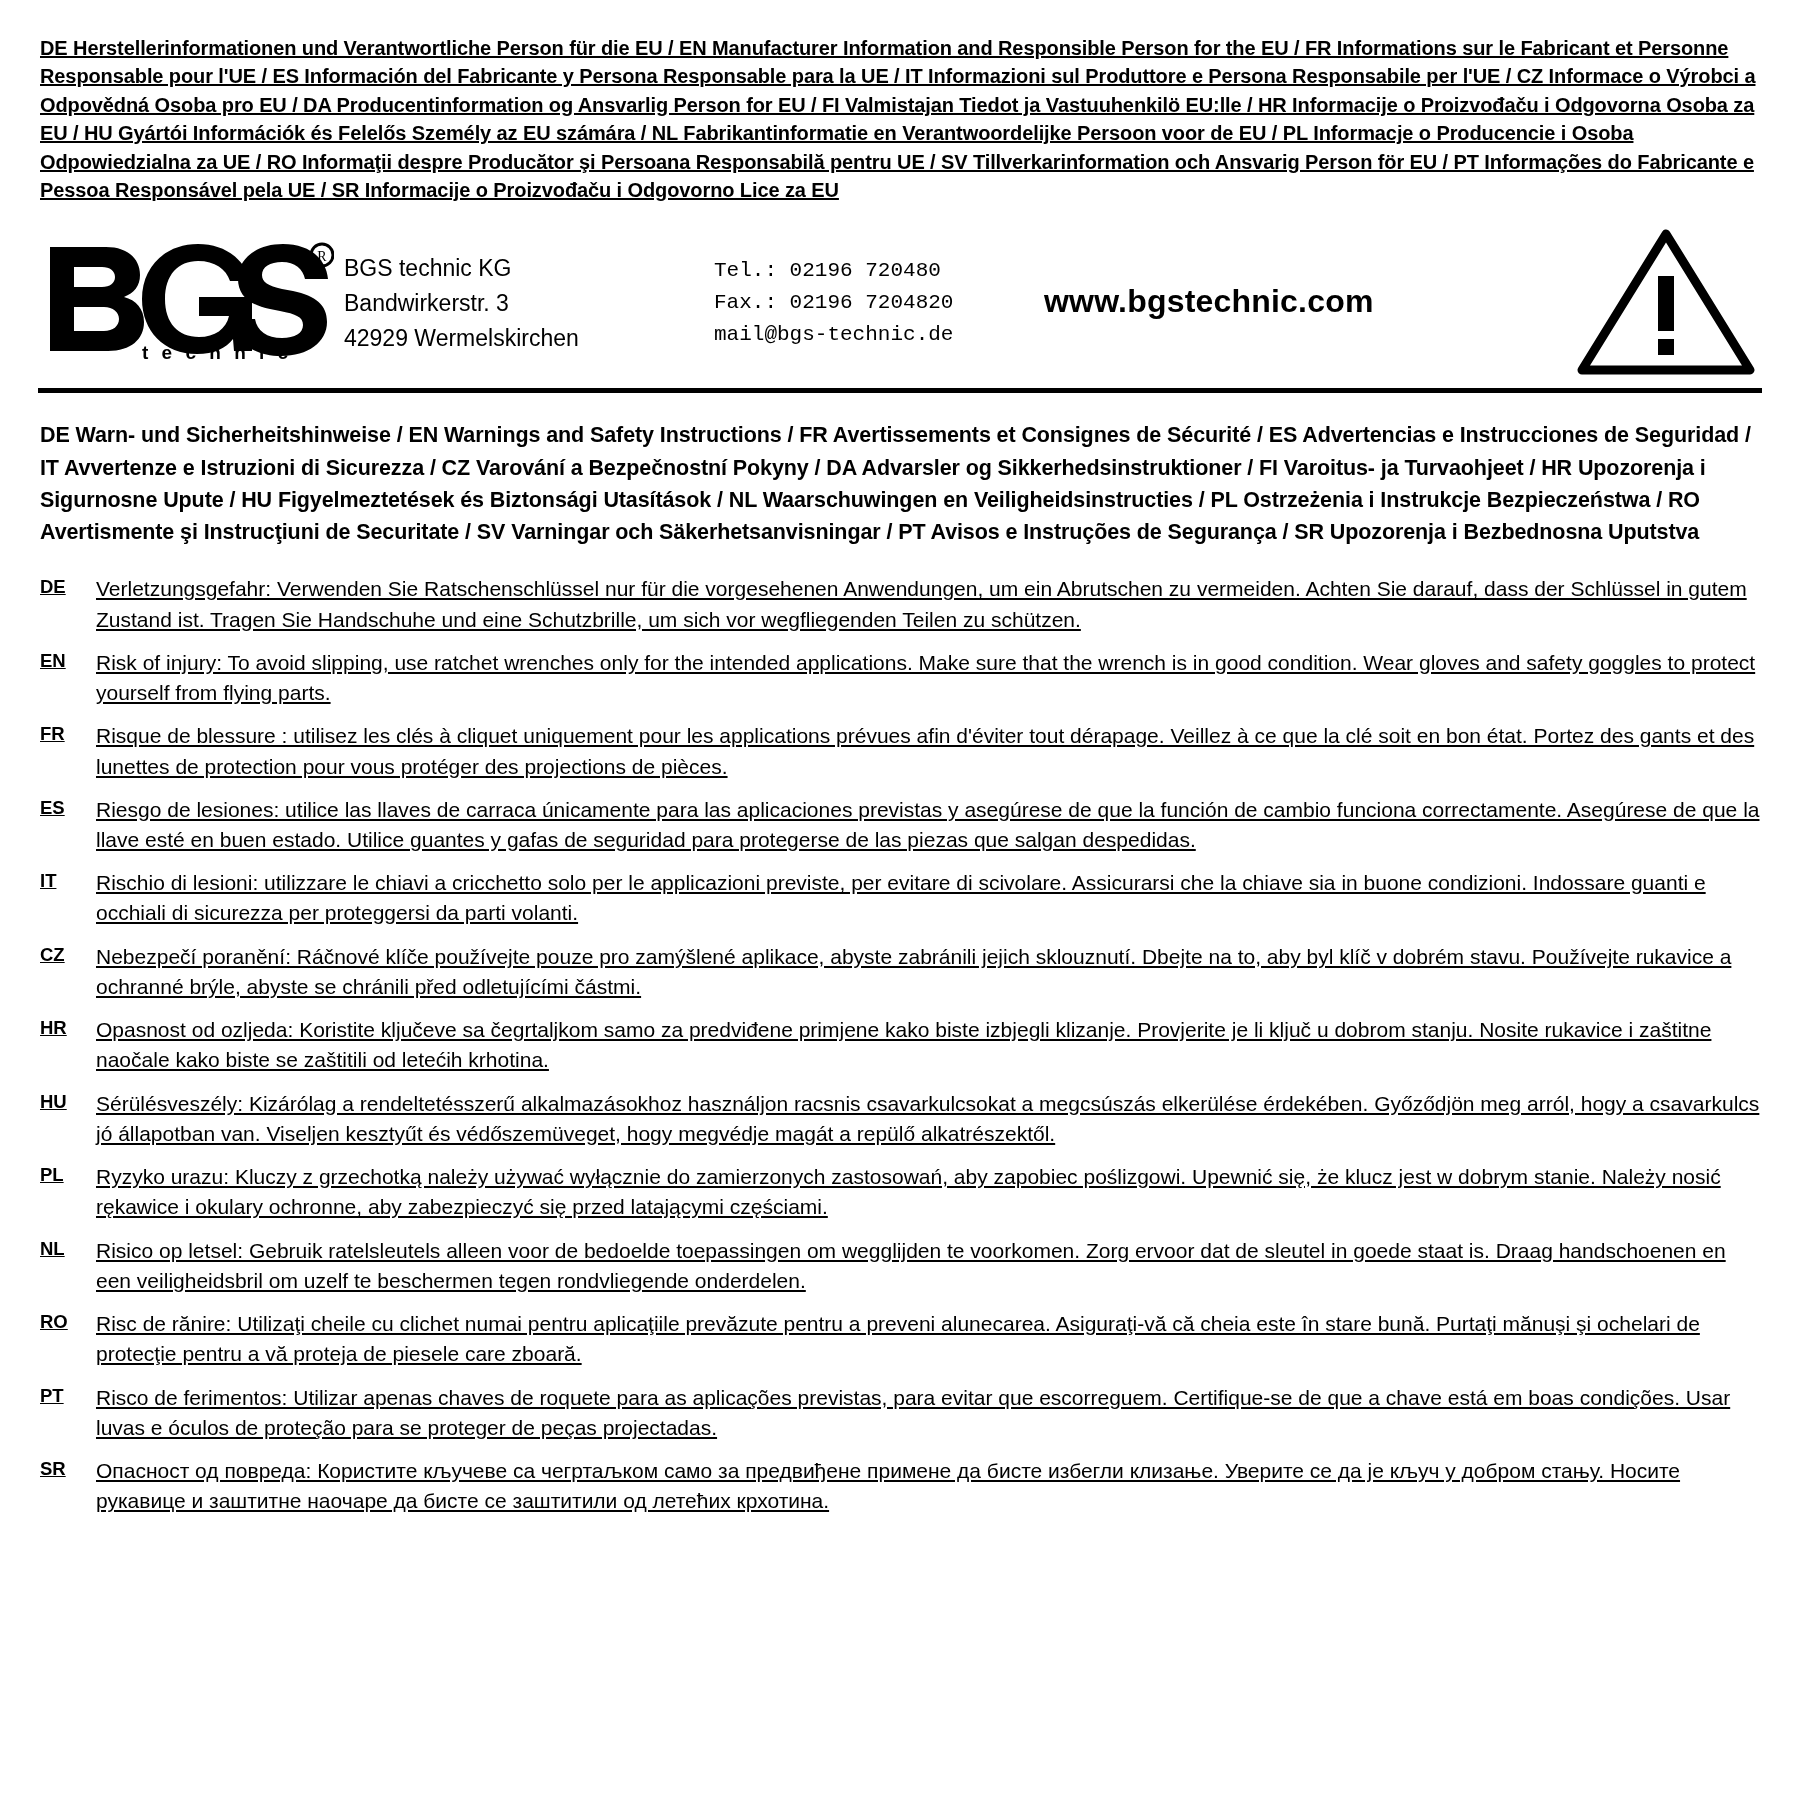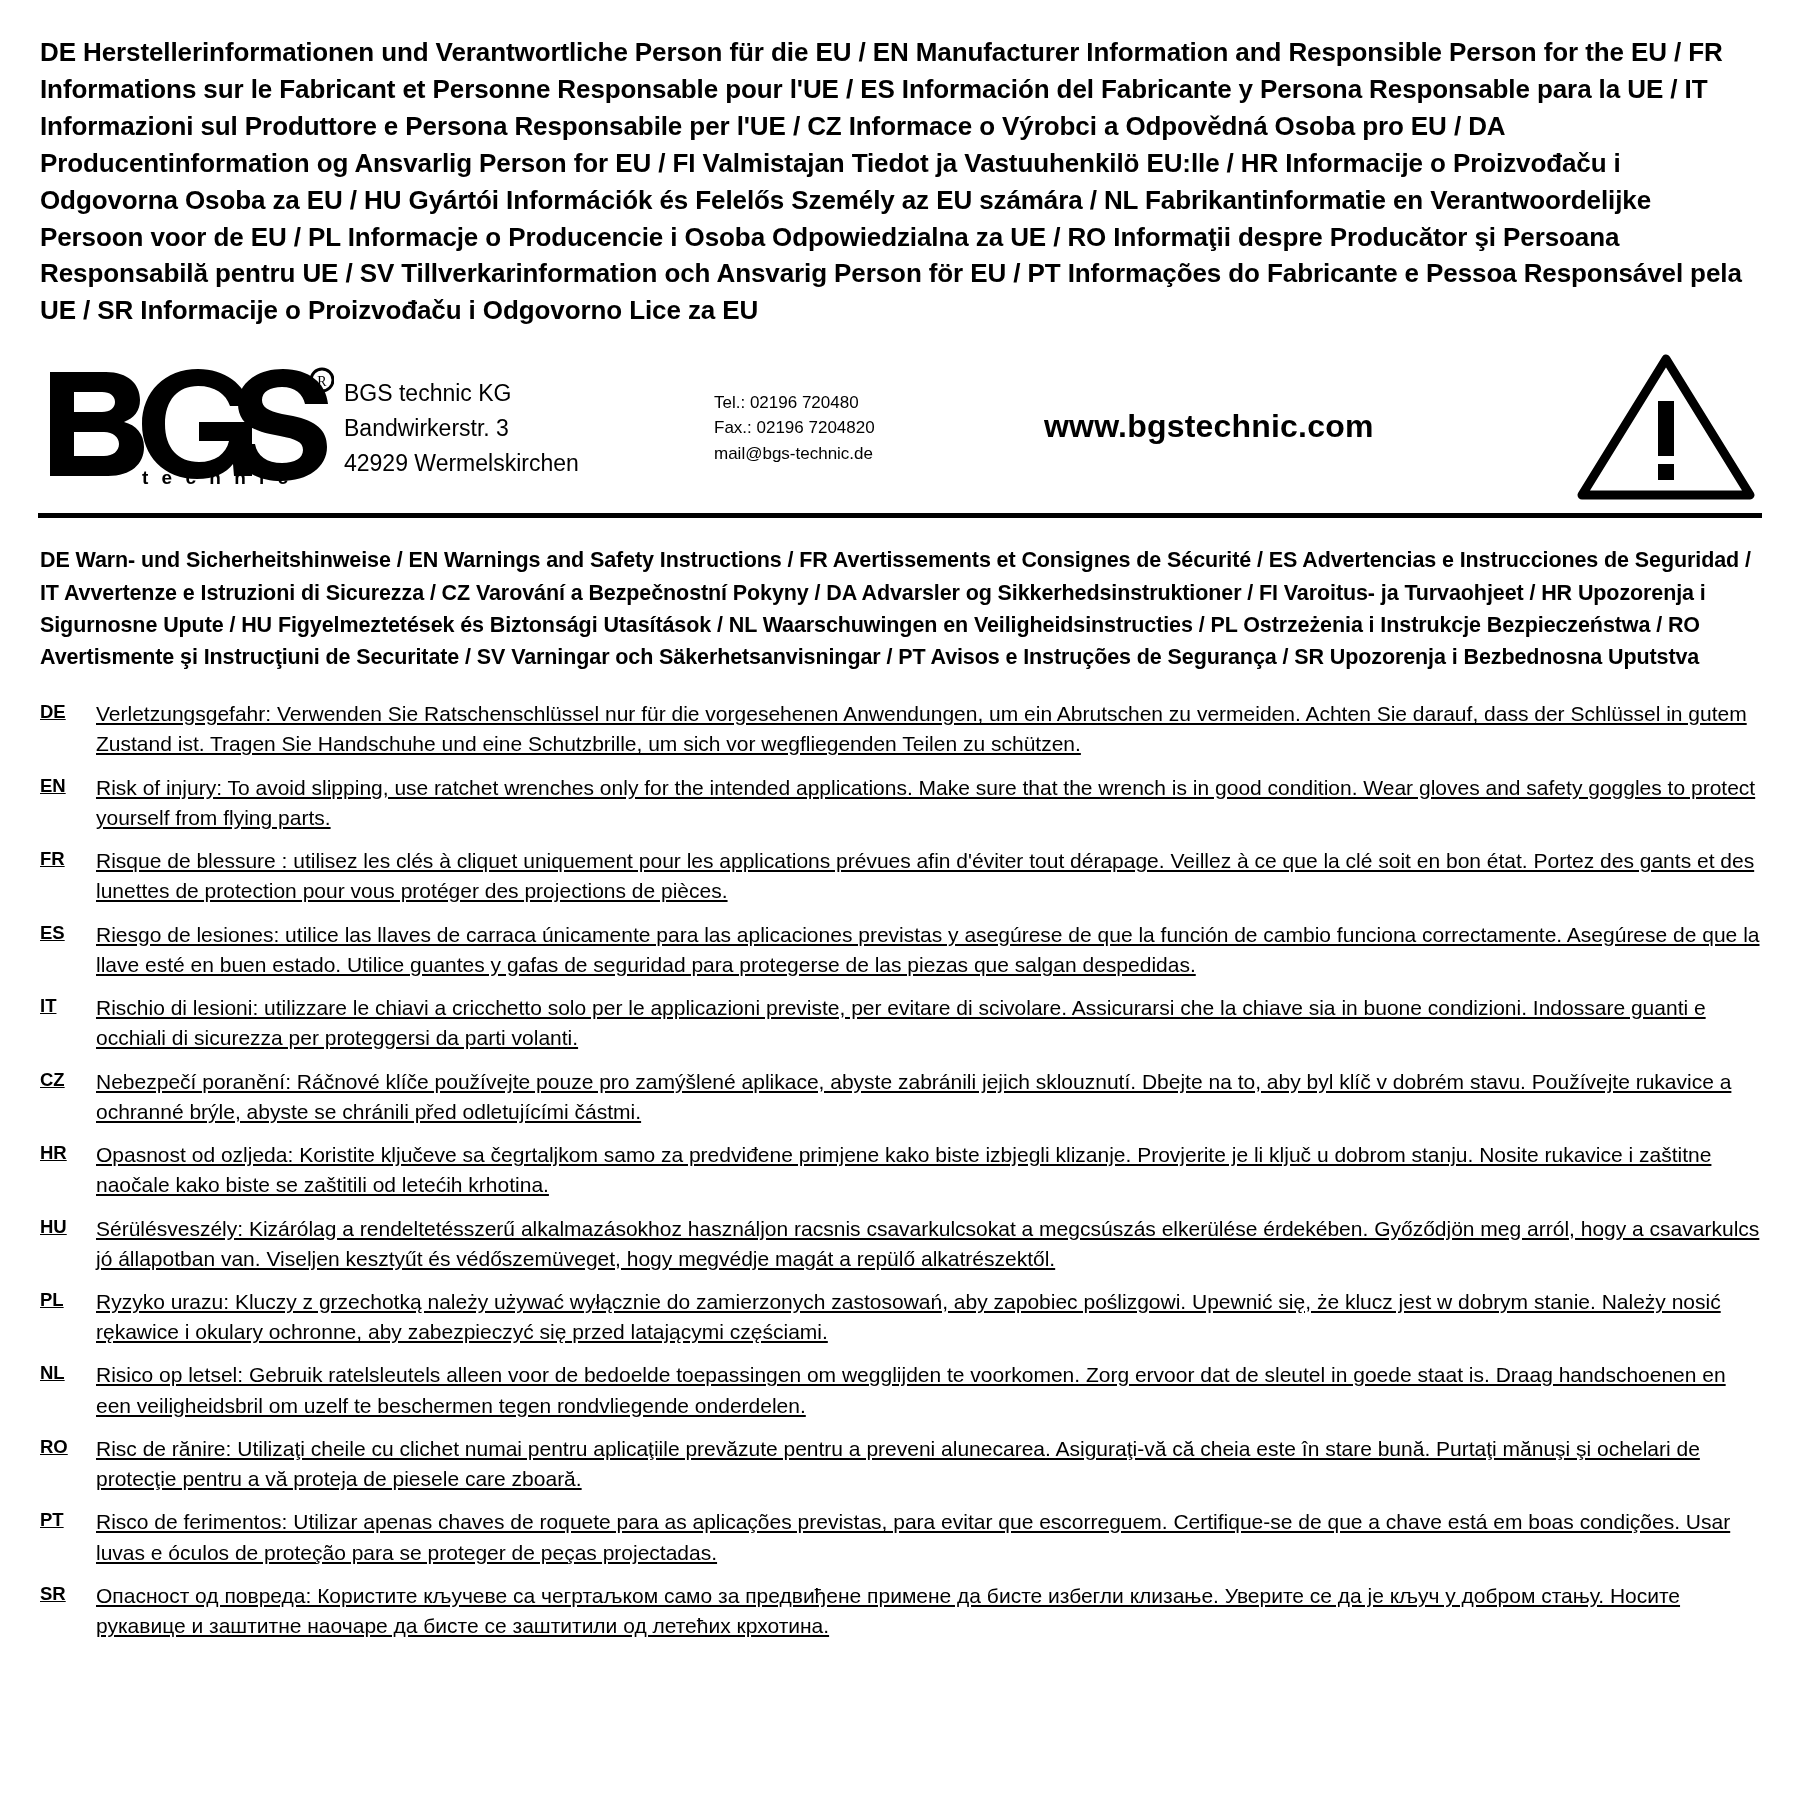--- a/index.html
+++ b/index.html
@@ -17,27 +17,28 @@
   .page {
     box-sizing: border-box;
     width: 1800px;
     height: 1800px;
     padding: 34px 38px 0 38px;
     position: relative;
   }
 
   
   .manu-header {
-    font-size: 26px;
+    font-size: 20px;
     font-weight: bold;
     line-height: 1.42;
     letter-spacing: -0.1px;
     text-align: left;
     margin: 0 0 22px 0;
     padding: 0 2px;
+    text-decoration: underline;
   }
 
   
   .company-band {
     display: flex;
     align-items: center;
     border-bottom: 5px solid #000;
     padding-bottom: 12px;
     margin-bottom: 0;
     min-height: 140px;
@@ -50,23 +51,24 @@
   .logo-svg { display: block; }
 
   .addr-block {
     flex: 0 0 370px;
     font-size: 23px;
     line-height: 1.52;
     padding-top: 4px;
   }
   .contact-block {
     flex: 0 0 330px;
-    font-size: 17px;
+    font-size: 21px;
     line-height: 1.52;
     padding-top: 4px;
+    font-family: Liberation Mono, monospace;
   }
   .web-block {
     flex: 1 1 auto;
     text-align: left;
     font-size: 32px;
     font-weight: bold;
     letter-spacing: 0.2px;
   }
   .warn-tri {
     flex: 0 0 200px;

